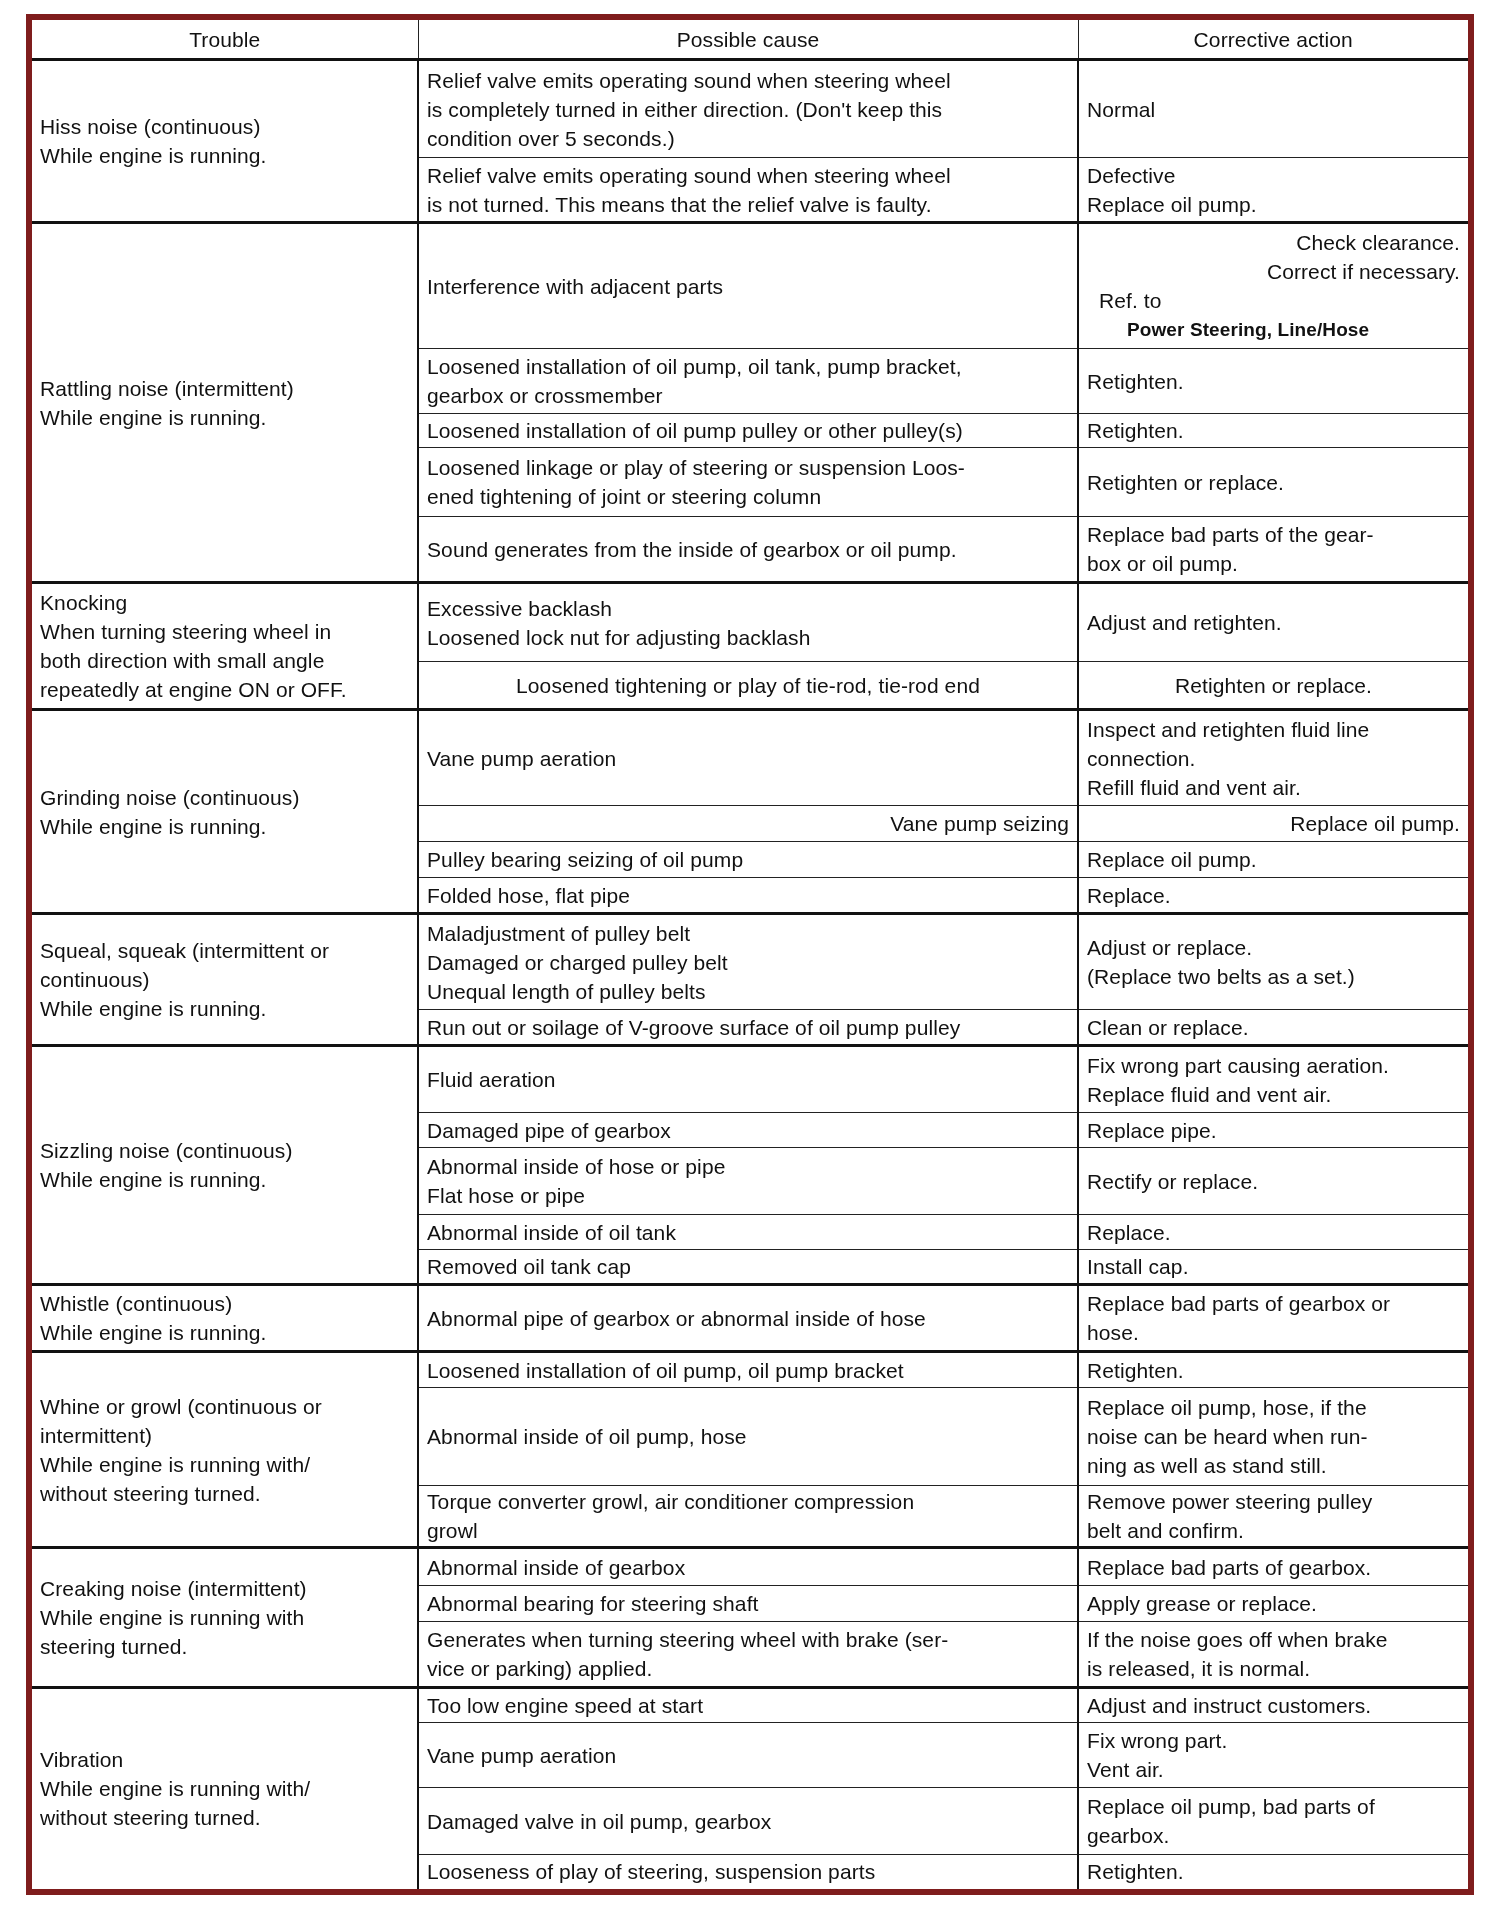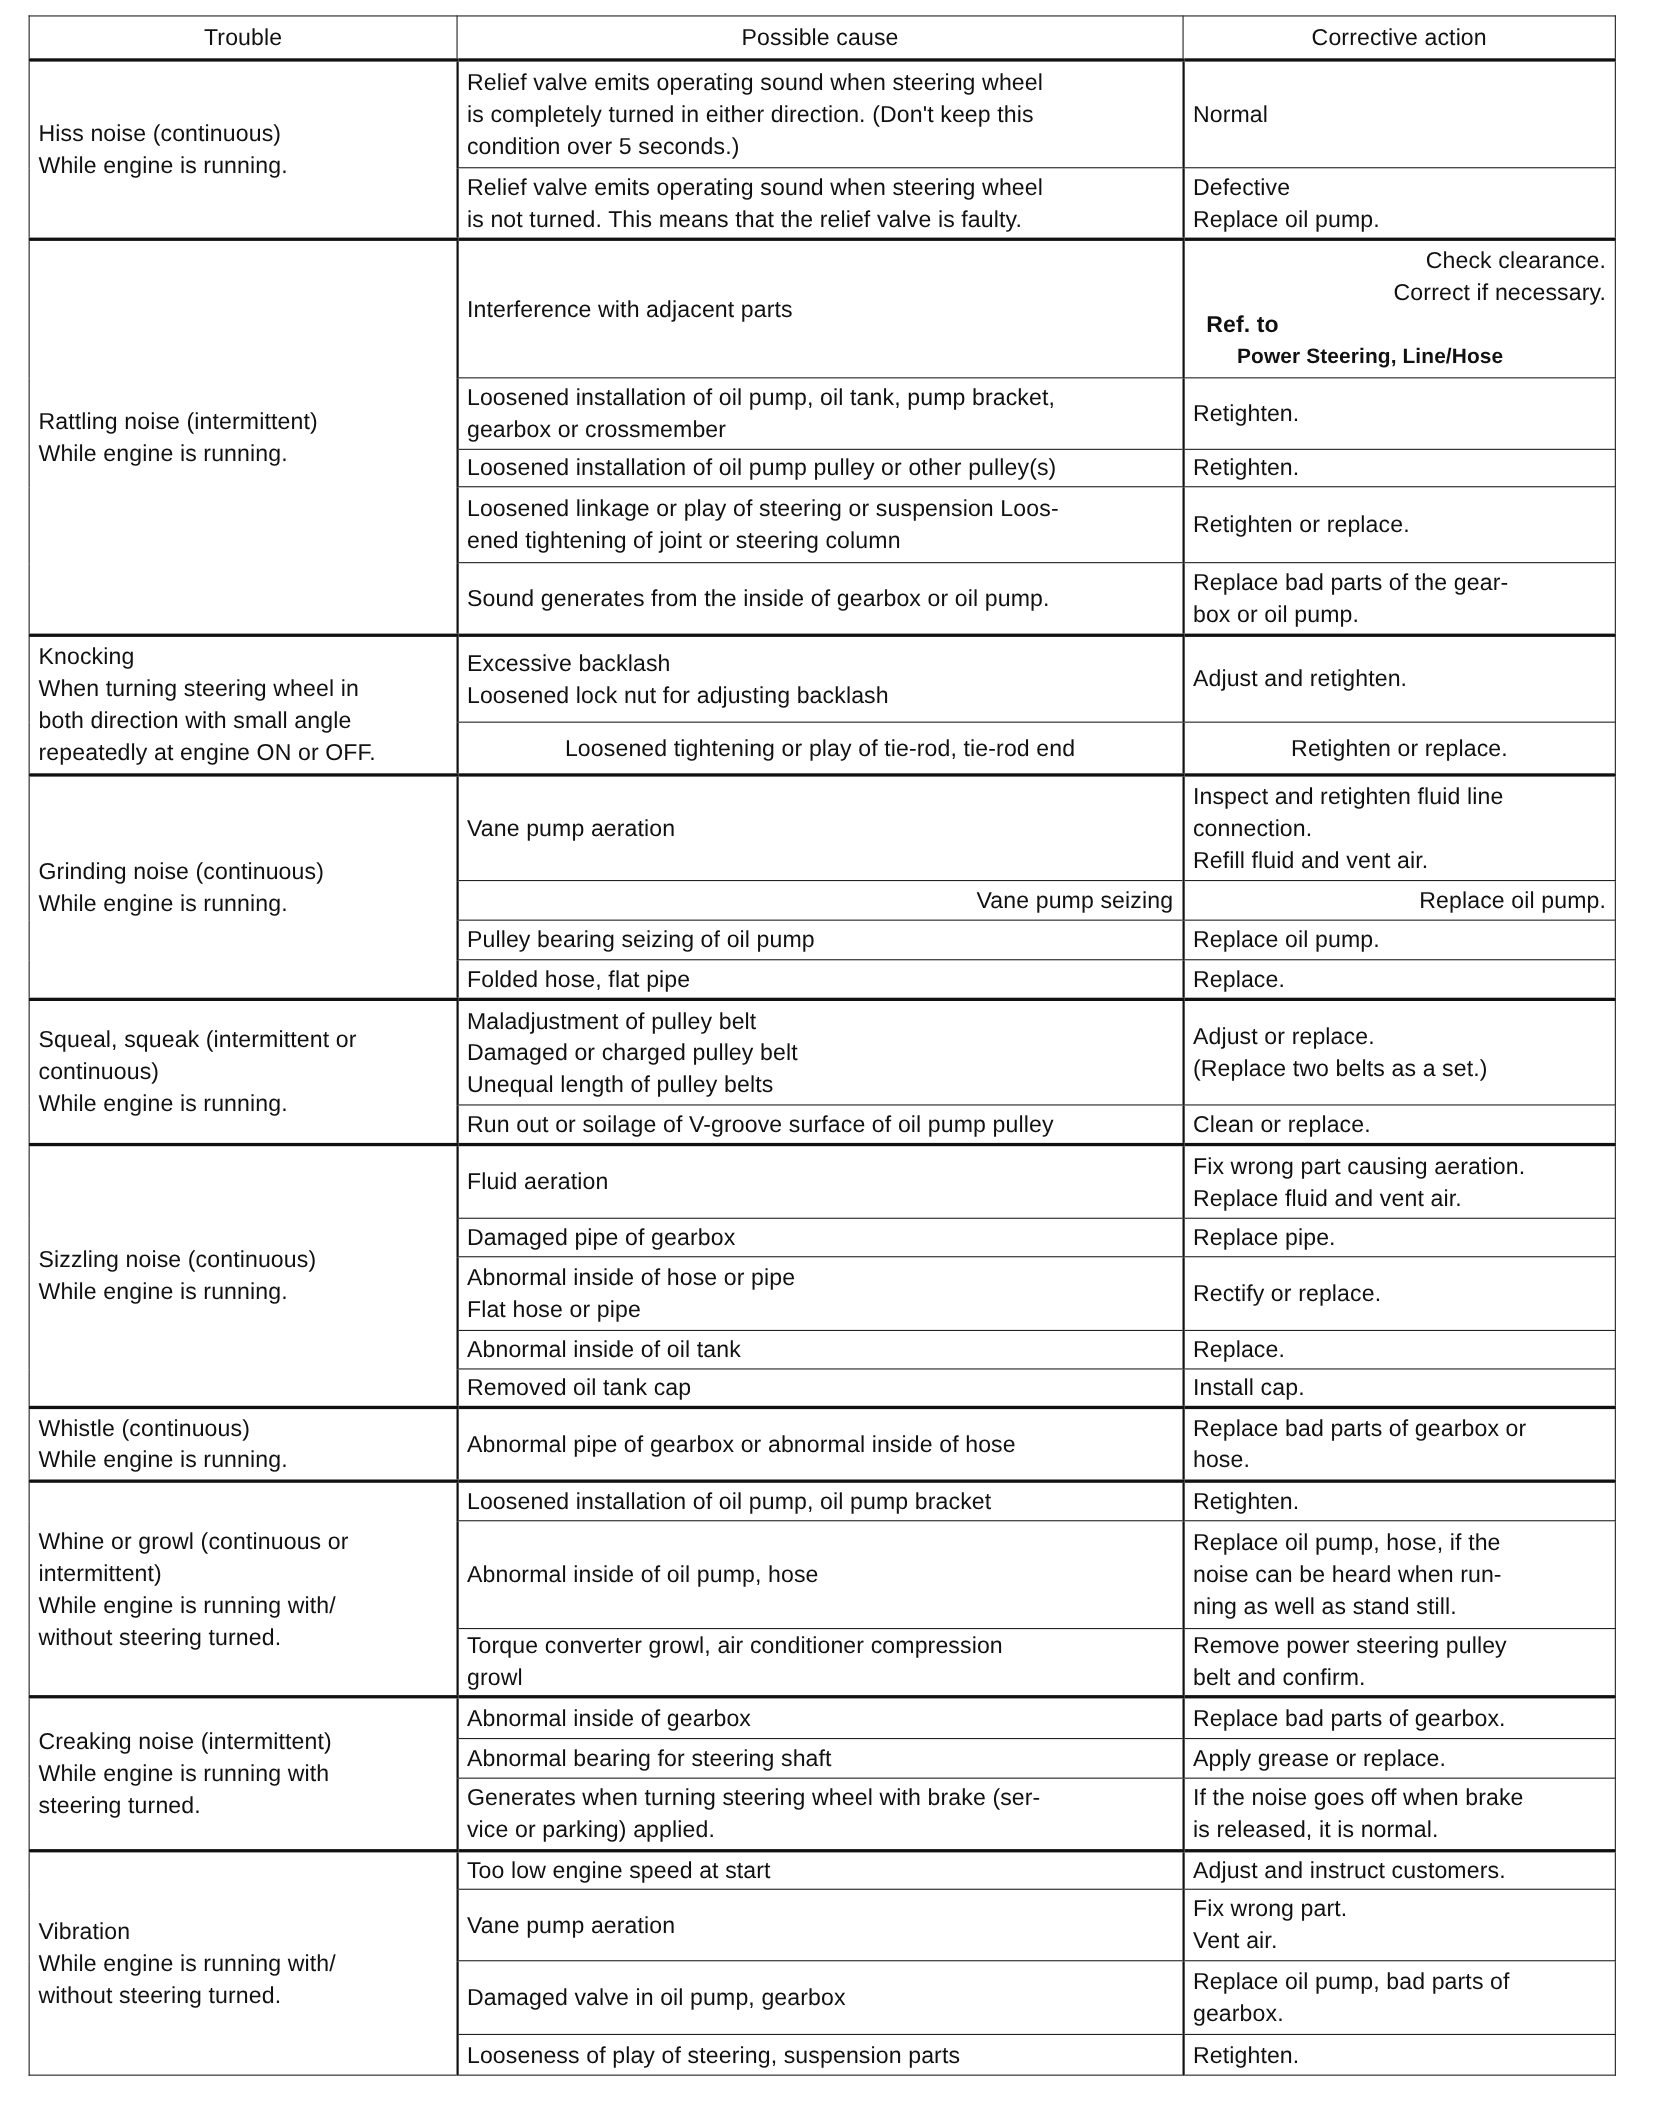--- a/index.html
+++ b/index.html
@@ -3,42 +3,42 @@
 <meta charset="utf-8">
 <style>
   html, body { margin: 0; padding: 0; background: #ffffff; }
   body { width: 1504px; height: 1926px; position: relative; overflow: hidden;
          font-family: "Liberation Sans", "DejaVu Sans", sans-serif; color: #111; }
   #troubleshoot-table {
     position: absolute; left: 26px; top: 14px;
     width: 1442px;
     border-collapse: collapse;
     table-layout: fixed;
-    border: 1px solid #7f1d1d;
+    border: 6px solid #7f1d1d;
   }
   #troubleshoot-table col.c1 { width: 389px; }
   #troubleshoot-table col.c2 { width: 660px; }
   #troubleshoot-table col.c3 { width: 393px; }
   #troubleshoot-table th, #troubleshoot-table td {
     border: 1.5px solid #222;
     font-size: 21px;
     line-height: 29px;
     padding: 0 8px;
     vertical-align: middle;
     font-weight: normal;
     white-space: pre-line;
     overflow: hidden;
     letter-spacing: 0.1px;
   }
   #troubleshoot-table th { text-align: center; height: 38px; border-bottom: 3px solid #111; }
   #troubleshoot-table td.trouble { padding-left: 8px; }
   #troubleshoot-table tr.group-start td { border-top: 3px solid #111; }
   #troubleshoot-table td.col-cause { border-left: 2px solid #111; }
   #troubleshoot-table td.col-action { border-left: 2px solid #111; }
-  .ref-line { display: block; padding-left: 12px; font-weight: bold; }
+  .ref-line { display: block; padding-left: 12px; }
   .ref-bold { display: block; font-weight: bold; font-size: 19px; padding-left: 4px; margin-left: 36px; }
 </style>
 </head>
 <body>
 
 <table id="troubleshoot-table">
   <colgroup>
       <col class="c1">
       <col class="c2">
       <col class="c3">

